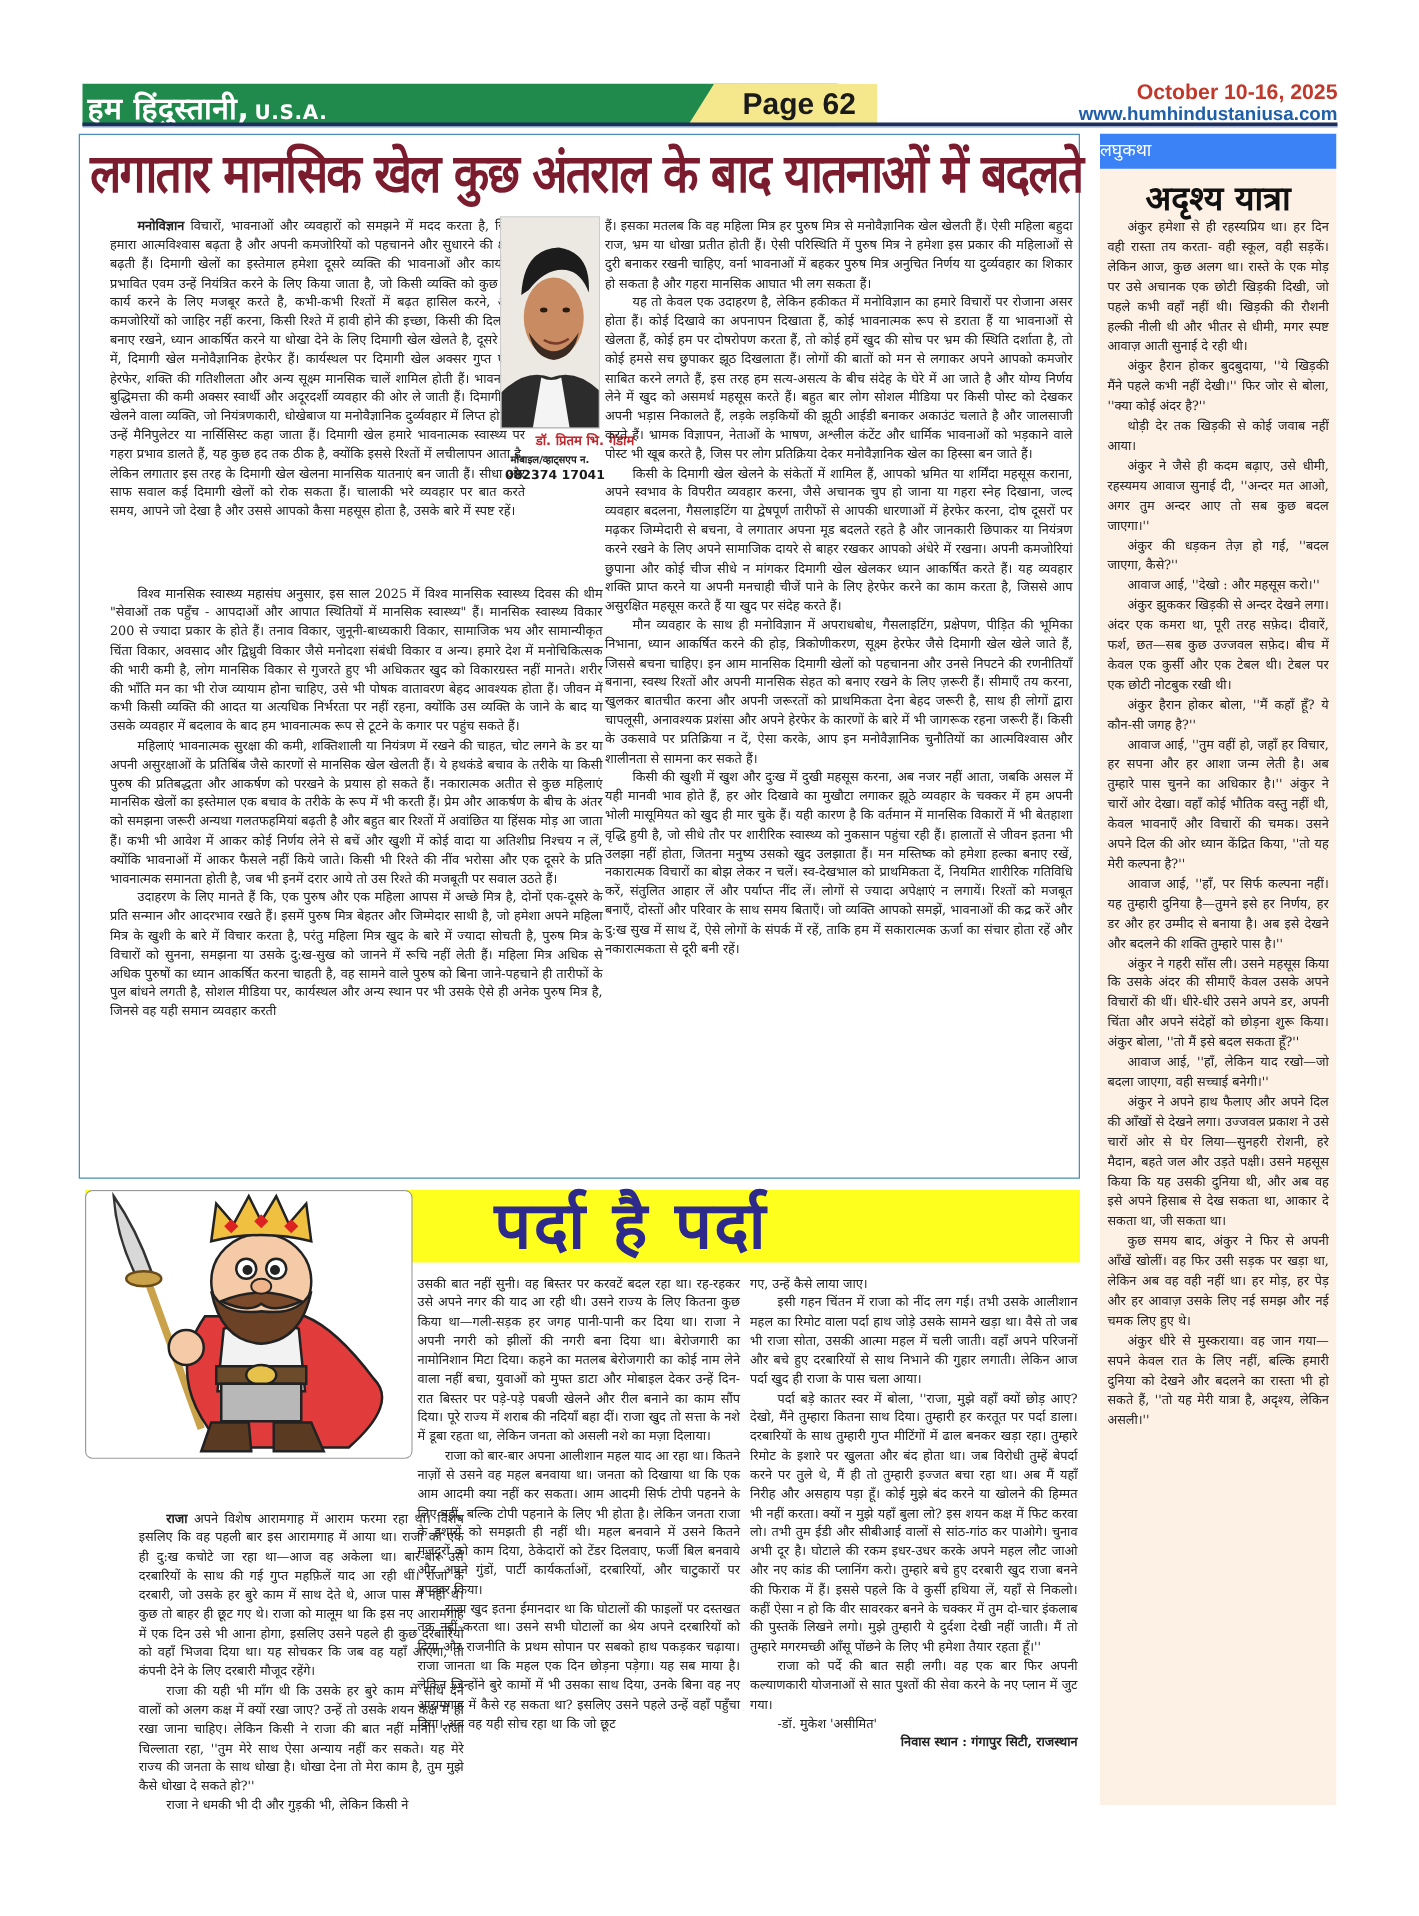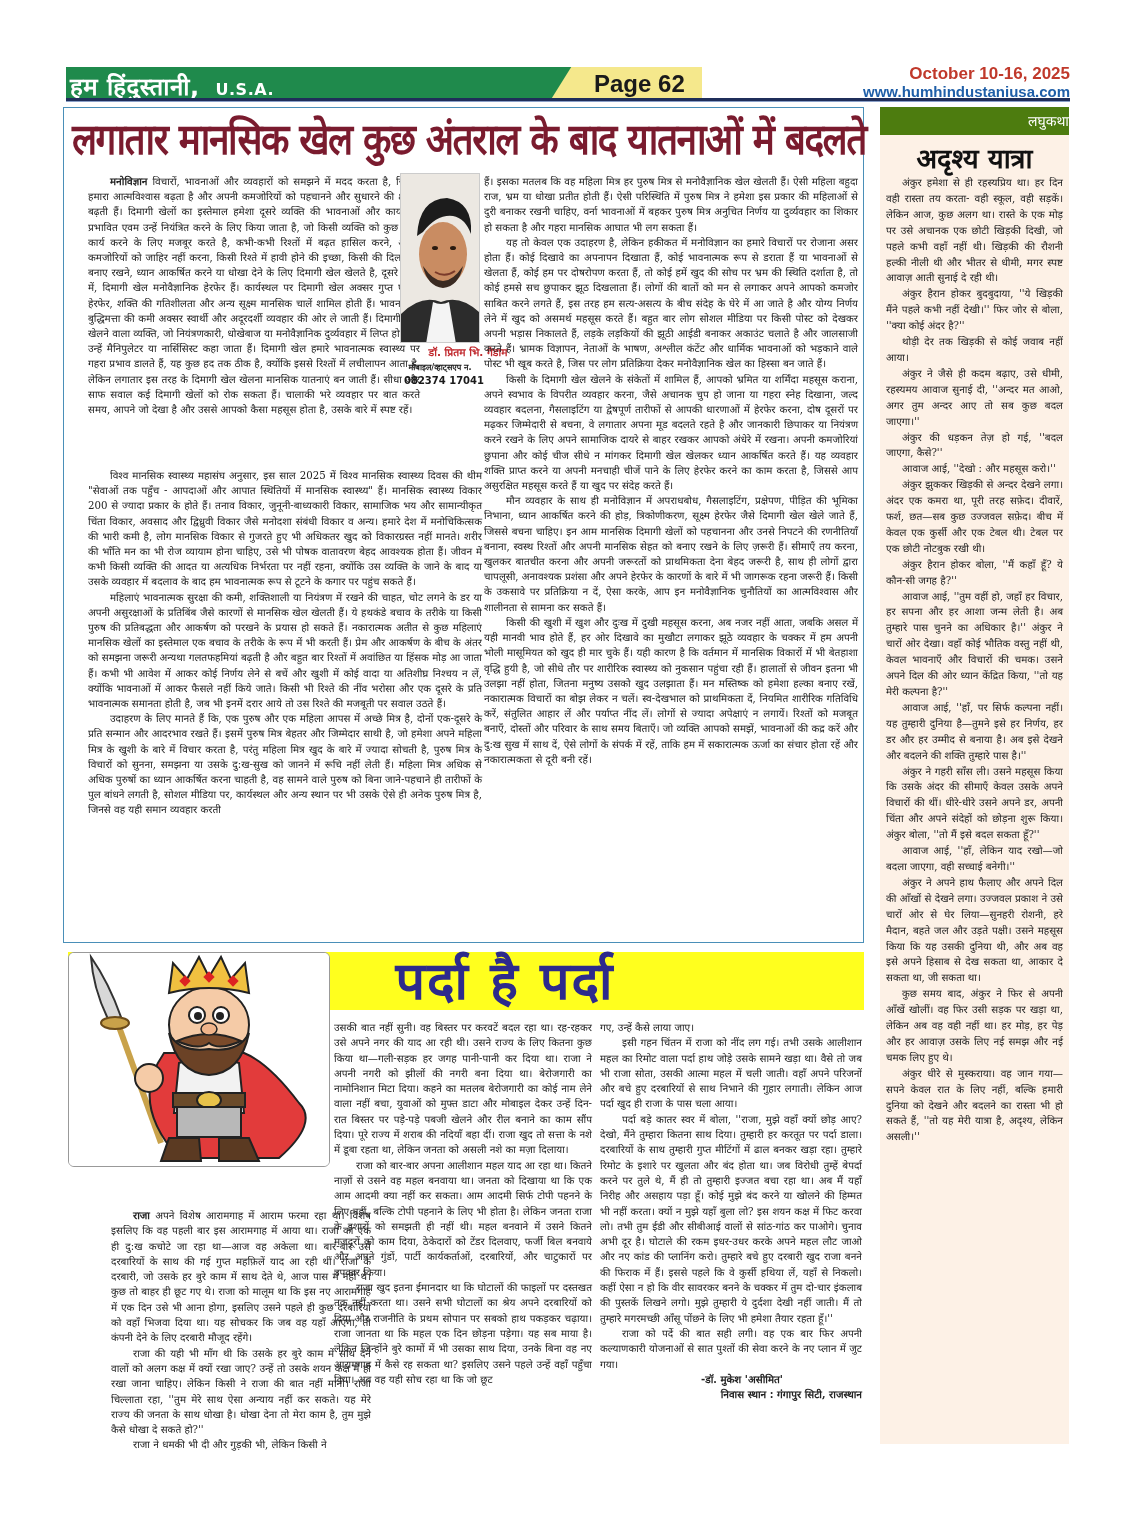--- a/index.html
+++ b/index.html
@@ -6,21 +6,21 @@
   html, body { width: 1135px; height: 1533px; background: #ffffff; overflow: hidden; }
   body { position: relative; font-family: "DejaVu Serif", serif; color: #1a1a1a; }
 
   
   .masthead { position: absolute; left: 66px; top: 64px; width: 1004px; height: 34px; }
   .mh-green { position: absolute; left: 0; top: 3px; width: 604px; height: 34px; background: #1f8a4c; }
   .mh-yellow { position: absolute; left: 484px; top: 3px; width: 152px; height: 34px; background: #f5e88c;
                clip-path: polygon(14% 0, 100% 0, 100% 100%, 0 100%); }
   .mh-title { position: absolute; left: 4px; top: 5px; font-family: "DejaVu Sans", sans-serif; font-weight: bold;
               font-size: 24px; color: #ffffff; white-space: nowrap; letter-spacing: 0.5px; }
-  .mh-title .usa { font-size: 16px; margin-left: 16px; }
+  .mh-title .usa { font-size: 16px; margin-left: 4px; }
   .mh-page { position: absolute; left: 528px; top: 6px; font-family: "Liberation Sans", sans-serif; font-weight: bold;
              font-size: 24px; color: #1a1a1a; }
   .mh-date { position: absolute; right: 0; top: 0; font-family: "Liberation Sans", sans-serif; font-weight: bold;
              font-size: 17px; color: #c0392b; text-align: right; }
   .mh-web { position: absolute; right: 0; top: 19px; font-family: "Liberation Sans", sans-serif; font-weight: bold;
             font-size: 15px; color: #1f5fa8; text-align: right; }
   .mh-rule { position: absolute; left: 66px; top: 98px; width: 1004px; height: 3px; background: #1f2e5a; }
   .mh-rule2 { position: absolute; left: 66px; top: 101px; width: 1004px; height: 1px; background: #8aa0c8; }
 
   
@@ -40,41 +40,41 @@
                   border: 1px solid #ccc; overflow: hidden; }
   .author-name { position: absolute; left: -2px; top: 172px; width: 84px; background: #fff; font-family: "DejaVu Sans", sans-serif;
                  font-size: 10.5px; font-weight: bold; color: #c0282d; text-align: center; white-space: nowrap; margin-left: 28px; }
   .author-label { position: absolute; left: -4px; top: 188px; width: 88px; font-family: "DejaVu Sans", sans-serif; font-size: 8px;
                   font-weight: bold; text-align: center; white-space: nowrap; }
   .author-phone { position: absolute; left: -4px; top: 202px; width: 88px; font-family: "DejaVu Sans", sans-serif; font-size: 10px;
                   font-weight: bold; text-align: right; }
 
   
   .side { position: absolute; left: 880px; top: 107px; width: 189px; height: 1337px; background: #fdf1e6; }
-  .side-tag { position: absolute; left: 0; top: 0; width: 189px; height: 28px; background: #4d7c0f; color: #fff;
-              font-family: "DejaVu Sans", sans-serif; font-size: 14px; text-align: right; line-height: 28px; }
+  .side-tag { position: absolute; left: 0; top: 0; width: 189px; height: 28px; background: #3b82f6; color: #fff;
+              font-family: "DejaVu Sans", sans-serif; font-size: 14px; text-align: left; line-height: 28px; }
   .side-title { position: absolute; left: 0; top: 32px; width: 189px; font-family: "DejaVu Sans", sans-serif; font-weight: bold;
                 font-size: 27px; text-align: center; color: #111; }
   .side-body { position: absolute; left: 6px; top: 68px; width: 177px; font-size: 10.2px; line-height: 15.9px; text-align: justify; color: #222; }
   .side-body p { text-indent: 16px; }
   .side-credit { position: absolute; left: 6px; top: 1258px; width: 177px; font-family: "DejaVu Sans", sans-serif; font-weight: bold;
                  font-size: 10.5px; line-height: 15.8px; color: #222; }
 
   
   .banner { position: absolute; left: 68px; top: 952px; width: 796px; height: 58px; background: #ffff1e; }
   .banner-title { position: absolute; left: 200px; top: 951px; width: 610px; font-family: "DejaVu Sans", sans-serif; font-weight: bold;
                   font-size: 52px; color: #2d2a8c; text-align: center; line-height: 60px; letter-spacing: 2px; }
   .king-box { position: absolute; left: 68px; top: 952px; width: 262px; height: 215px; background: #fff; border: 1px solid #999;
               border-radius: 6px; overflow: hidden; }
   .story { position: absolute; font-size: 10.2px; line-height: 15.3px; text-align: justify; color: #222; }
   .story p { text-indent: 22px; }
   .story-a { left: 68px; top: 1208px; width: 260px; margin-left: 43px; }
   .story-b { left: 334px; top: 1020px; width: 258px; }
   .story-c { left: 600px; top: 1020px; width: 262px; }
-  .byline { text-align: center; font-weight: bold; }
+  .byline { text-align: left; font-weight: normal; }
   .residence { text-align: right; font-weight: bold; }
 </style>
 </head>
 <body>
 
 <div class="masthead">
   <div class="mh-green"></div>
   <div class="mh-yellow"></div>
   <div class="mh-title">
     <span>हम हिंदुस्तानी,</span><span class="usa">U.S.A.</span>

